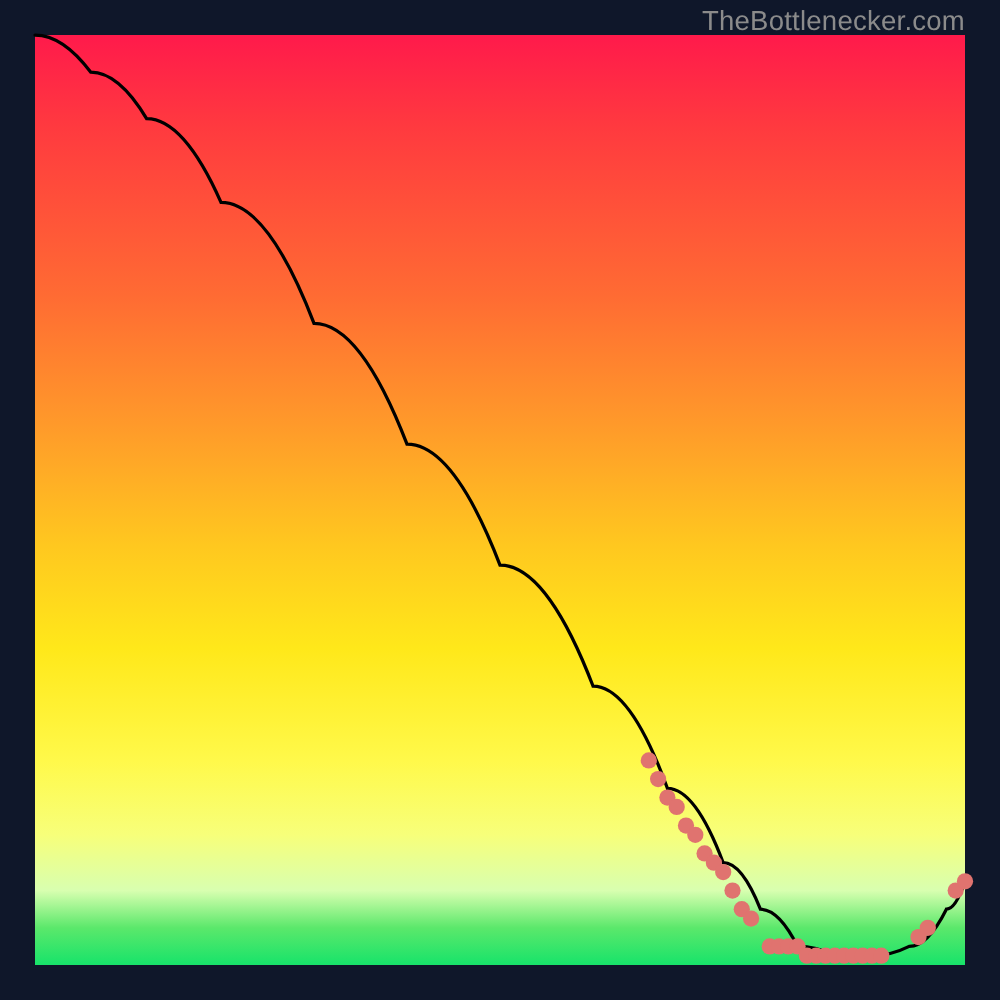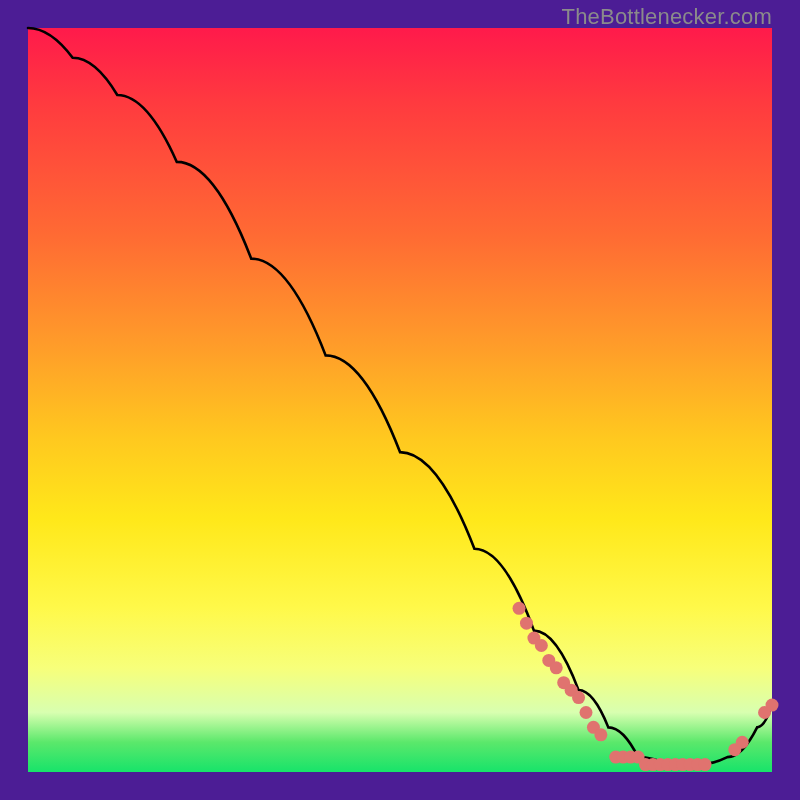--- a/index.html
+++ b/index.html
@@ -8,21 +8,21 @@
     width: 800px;
     height: 800px;
     background: #000;
     overflow: hidden;
     font-family: Arial, Helvetica, sans-serif;
   }
   .stage {
     position: relative;
     width: 800px;
     height: 800px;
-    background: #4c1d95;
+    background: #0f172a;
   }
   .plot {
     position: absolute;
     left: 28px;
     top: 28px;
     width: 744px;
     height: 744px;
     
     background: linear-gradient(to bottom,
       #ff1a4b 0%,

